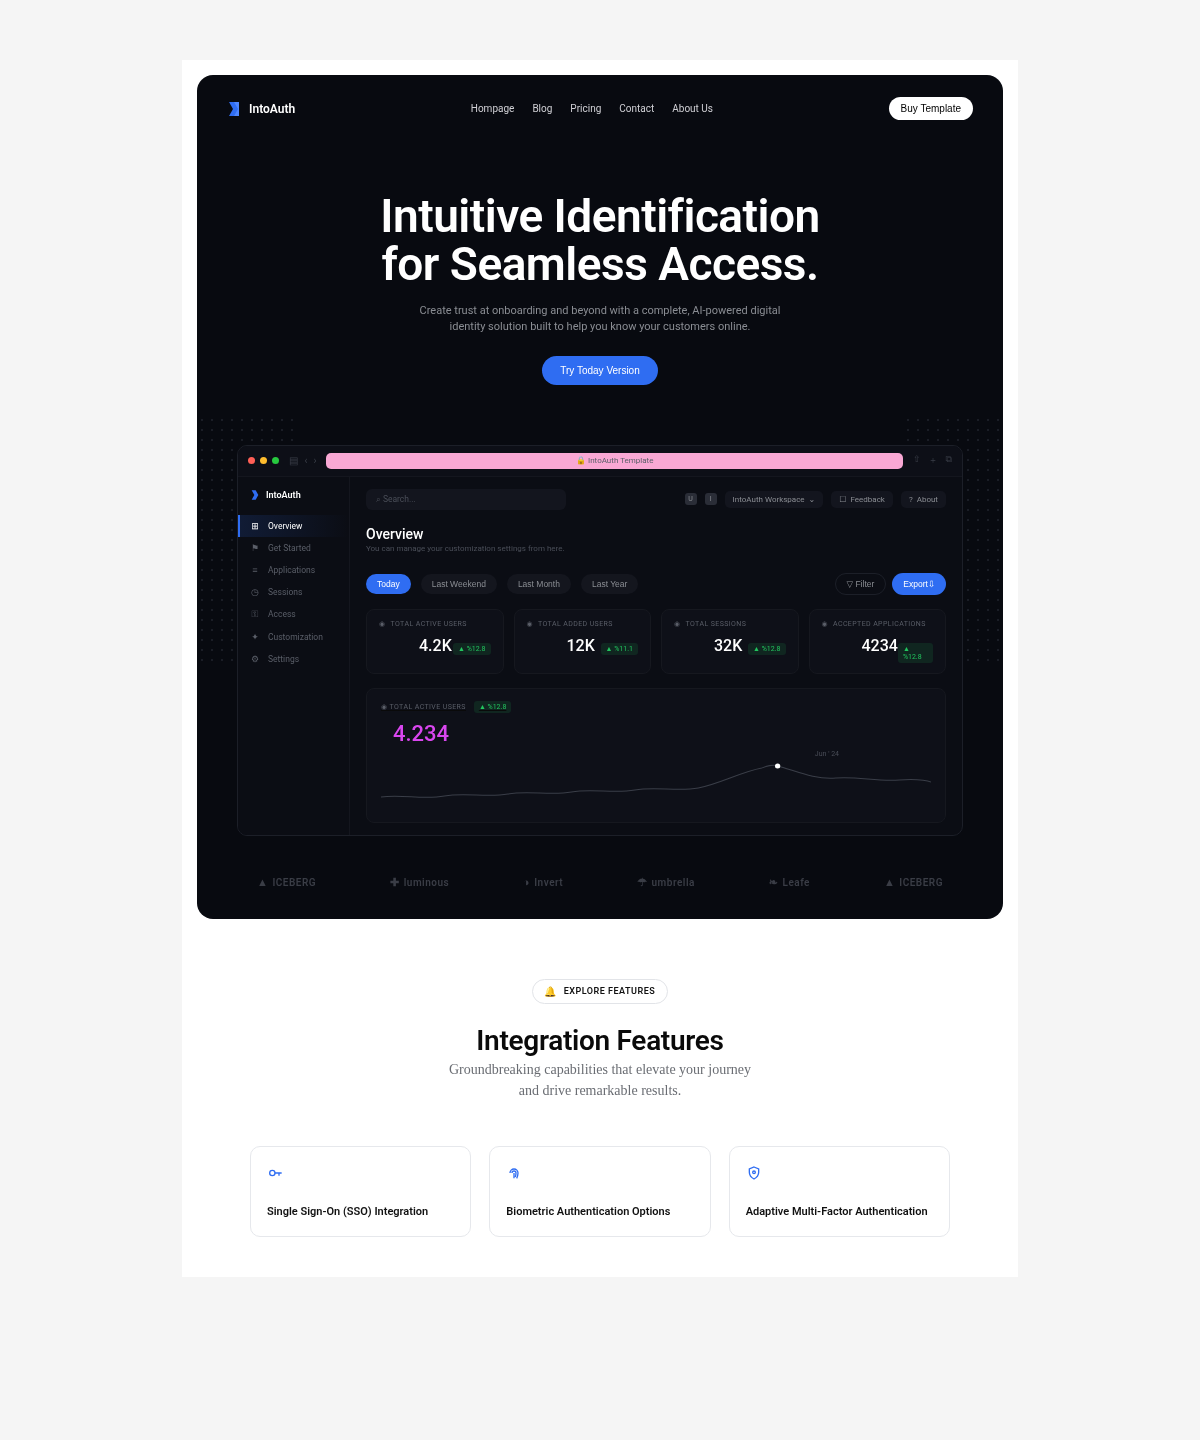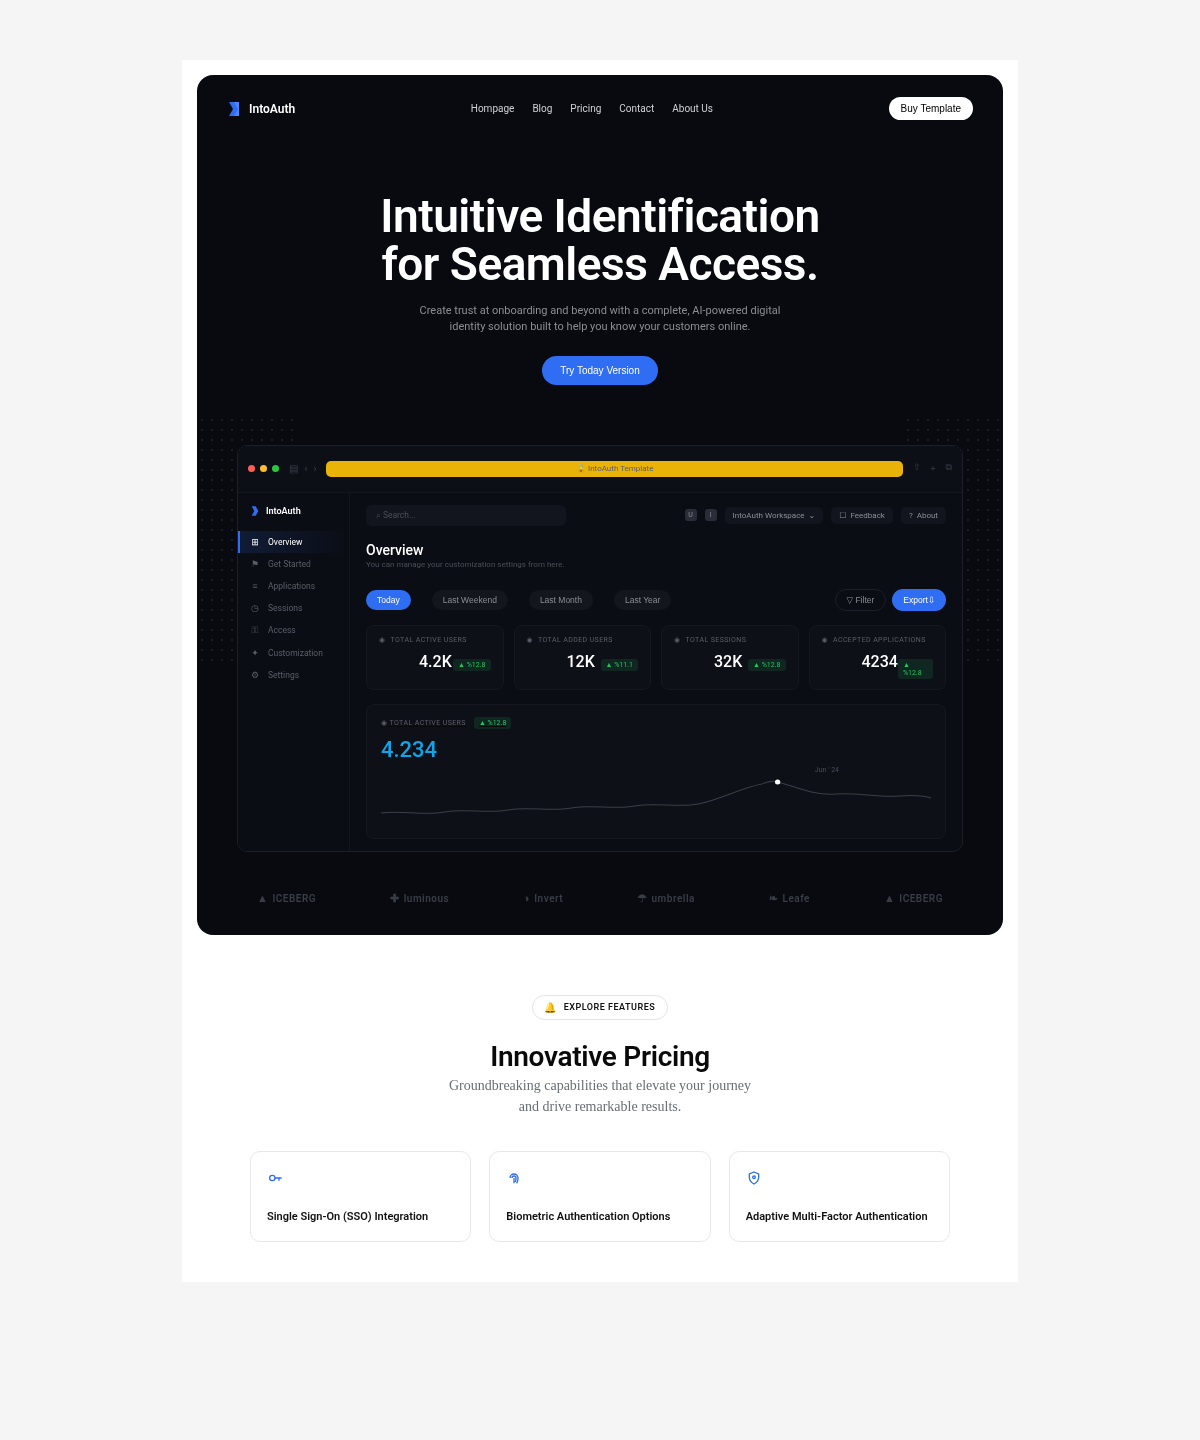--- a/index.html
+++ b/index.html
@@ -29,21 +29,21 @@
   background-size:10px 10px; background-position:0 0; }
 .dots.left{ left:-10px; } .dots.right{ right:-10px; }
 
 .browser { background:#0b0d14; border:1px solid #1c1f28; border-radius:10px; overflow:hidden; position:relative; }
 .br-bar { display:flex; align-items:center; padding:7px 10px; background:#0d0f17; border-bottom:1px solid #14161e; }
 .traffic { display:flex; gap:5px; }
 .tdot { width:7px; height:7px; border-radius:50%; }
 .tdot.r{background:#ff5f56;} .tdot.y{background:#ffbd2e;} .tdot.g{background:#27c93f;}
 .br-nav { display:flex; gap:6px; margin-left:10px; }
 .br-nav span { color:#3a3e48; font-size:10px; }
-.url-bar { flex:1; margin:8px 10px; background:#eab308; border-radius:5px; height:16px; display:flex; align-items:center; justify-content:center; }
+.url-bar { flex:1; margin:0 10px; background:#f9a8d4; border-radius:5px; height:16px; display:flex; align-items:center; justify-content:center; }
 .url-bar span { color:#5a5e68; font-size:8px; }
 .br-right { display:flex; gap:8px; }
 .br-right span { color:#3a3e48; font-size:9px; }
 
 .app { display:flex; min-height:280px; }
 .sidebar { width:112px; background:#0b0d14; border-right:1px solid #14161e; padding:12px 0; }
 .sb-logo { display:flex; align-items:center; gap:6px; padding:0 12px 14px; }
 .sb-logo .logo-mark{width:10px;height:12px;}
 .sb-logo span { color:#fff; font-size:9px; font-weight:600; }
 .sb-item { display:flex; align-items:center; gap:8px; padding:6px 12px; color:#5a5e68; font-size:8.5px; }
@@ -53,53 +53,53 @@
 .main { flex:1; padding:12px 16px; }
 .topbar { display:flex; align-items:center; gap:8px; margin-bottom:16px; }
 .search { background:#13151e; border-radius:6px; padding:5px 10px; color:#4a4e58; font-size:8.5px; flex:0 0 200px; }
 .spacer{flex:1;}
 .pill-sm { background:#13151e; color:#8a8d93; font-size:8px; padding:4px 8px; border-radius:5px; display:flex; align-items:center; gap:4px; }
 .ws-av { width:12px; height:12px; border-radius:3px; background:#2a2d37; display:inline-flex; align-items:center; justify-content:center; font-size:7px; color:#8a8d93; }
 
 .ov-title { color:#fff; font-size:14px; font-weight:500; }
 .ov-sub { color:#4a4e58; font-size:8px; margin-top:2px; margin-bottom:20px; }
 
-.tabs-row { display:flex; align-items:center; gap:21px; margin-bottom:14px; }
+.tabs-row { display:flex; align-items:center; gap:10px; margin-bottom:14px; }
 .tab-b { background:#14161e; color:#8a8d93; font-size:8.5px; padding:5px 11px; border-radius:999px; border:none; cursor:pointer; }
 .tab-b.active { background:#2f6df2; color:#fff; }
 .tabs-right { margin-left:auto; display:flex; gap:6px; }
 
 .cards { display:flex; gap:10px; margin-bottom:14px; }
 .card { flex:1; background:#0e1018; border:1px solid #16181f; border-radius:8px; padding:10px 12px; }
 .card-h { display:flex; align-items:center; gap:5px; color:#5a5e68; font-size:7px; letter-spacing:0.4px; }
 .card-row { display:flex; align-items:baseline; justify-content:space-between; margin-top:8px;margin-left:40px; }
 .card-val { color:#fff; font-size:16px; font-weight:500; }
 .card-badge { background:rgba(34,197,94,0.12); color:#22c55e; font-size:7px; padding:2px 5px; border-radius:3px; }
 
 .chart-card { background:#0e1018; border:1px solid #16181f; border-radius:8px; padding:12px 14px; }
 .chart-h { display:flex; align-items:center; gap:8px;text-decoration:underline; }
 .chart-badge { background:rgba(34,197,94,0.12); color:#22c55e; font-size:7px; padding:2px 5px; border-radius:3px; }
-.chart-val { color:#0ea5e9; font-size:22px; font-weight:500; margin-top:8px; }
+.chart-val { color:#d946ef; font-size:22px; font-weight:500; margin-top:8px;margin-left:12px; }
 .chart-plot { height:58px; margin-top:6px; position:relative; }
 .chart-plot svg { width:100%; height:100%; }
 .chart-date { position:absolute; right:92px; top:-2px; color:#4a4e58; font-size:7px; }
 
 
 .sponsors { display:flex; justify-content:space-between; align-items:center; padding:40px 60px 30px; }
 .sp { color:#3a3d46; font-size:10px; font-weight:600; letter-spacing:0.5px; display:flex; align-items:center; gap:4px; }
 .sp .si { font-size:11px; }
 
 
 .features { text-align:center; padding:60px 40px 0; }
 .feat-pill { display:inline-flex; align-items:center; gap:6px; border:1px solid #e2e4e8; border-radius:999px; padding:6px 12px; font-size:9px; font-weight:600; letter-spacing:0.5px; color:#111; }
 .feat-pill .pi { color:#2f6df2; font-size:10px; }
 .feat-title { font-size:28px; font-weight:600; margin-top:20px; letter-spacing:-0.3px; }
 .feat-sub { color:#6a6d73; font-size:14px; line-height:1.5; max-width:320px; margin:2px auto 0;font-family:Liberation Serif, serif; }
 
-.feat-grid { display:flex; gap:18px; margin-top:34px; padding:0 28px; }
+.feat-grid { display:flex; gap:18px; margin-top:45px; padding:0 28px; }
 .feat-card { flex:1; border:1px solid #e6e8ec; border-radius:10px; padding:18px 16px; text-align:left; }
 .feat-icon { color:#2f6df2; font-size:14px; }
 .feat-card-title { font-size:11px; font-weight:600; margin-top:20px; color:#111; }
 </style>
 </head>
 <body>
 
 <div class="outer">
  <div class="hero-panel">
 
@@ -294,21 +294,21 @@
           <span>ICEBERG</span>
         </span>
   </div>
  </div>
 
  <div class="features">
   <span class="feat-pill">
    <span class="pi">🔔</span>
    <span>EXPLORE FEATURES</span>
   </span>
-  <h2 class="feat-title">Innovative Pricing</h2>
+  <h2 class="feat-title">Integration Features</h2>
   <p class="feat-sub">Groundbreaking capabilities that elevate your journey and drive remarkable results.</p>
 
   <div class="feat-grid">
    <div class="feat-card">
     <span class="feat-icon">
      <svg width="16" height="16" viewBox="0 0 24 24" fill="none" stroke="#2f6df2" stroke-width="2">
               <circle cx="8" cy="12" r="4"></circle>
               <path d="M12 12h10M18 12v4"></path>
             </svg>
     </span>

